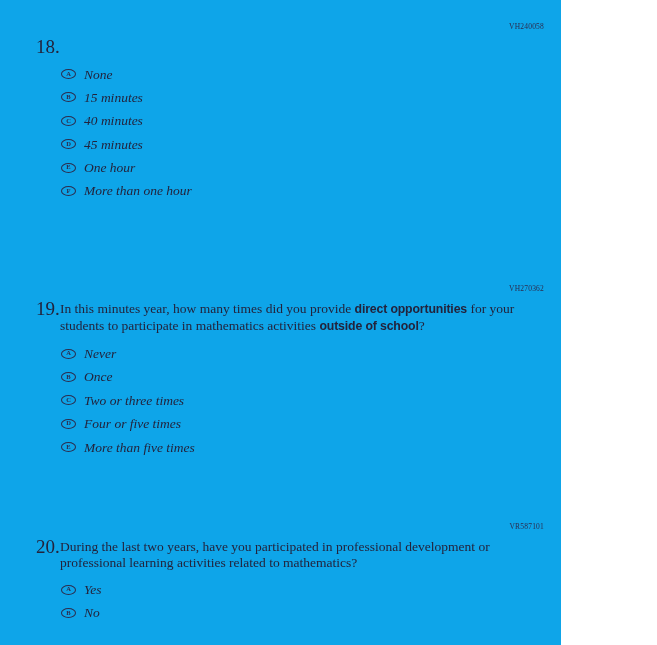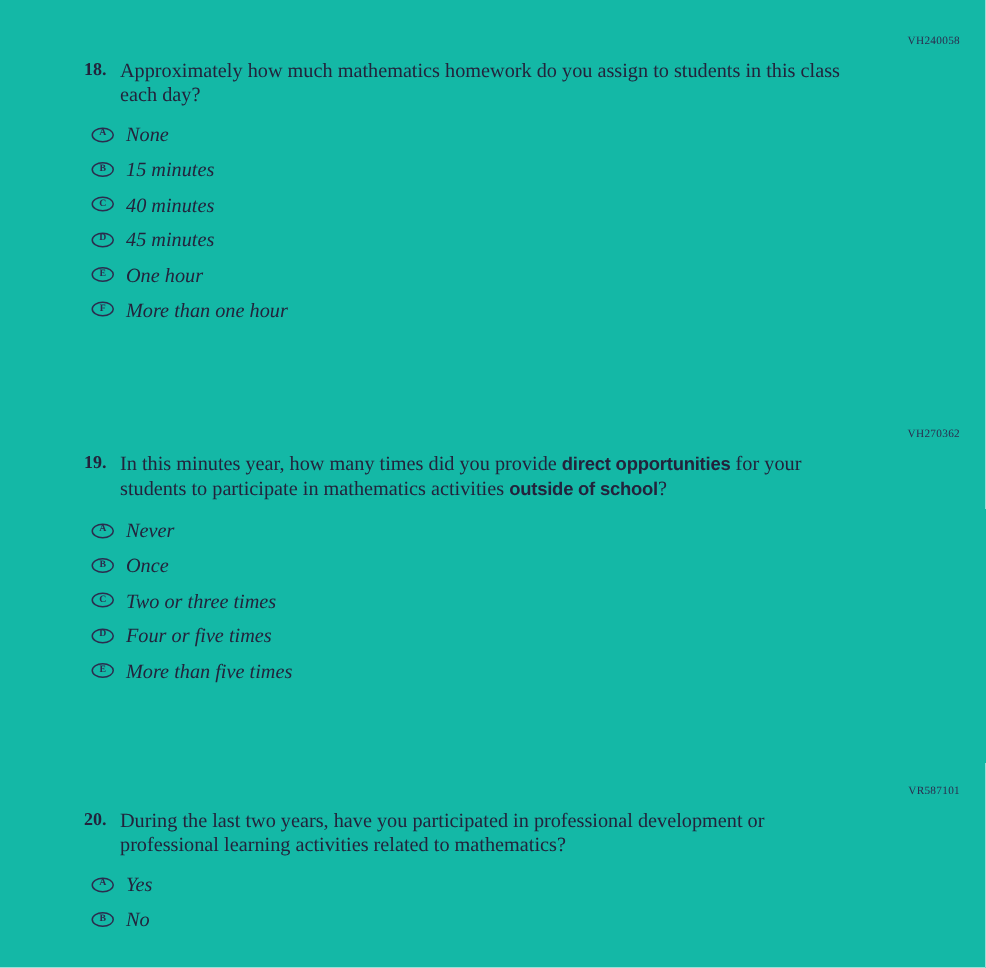--- a/index.html
+++ b/index.html
@@ -2,23 +2,23 @@
 <html><head>
 <meta charset="utf-8">
 <style>
   html, body {
     margin: 0;
     padding: 0;
     background: #ffffff;
   }
   .page {
     position: relative;
-    width: 657px;
+    width: 561px;
     height: 645px;
-    background: #14b8a6;
+    background: #0ea5e9;
     overflow: hidden;
     font-family: "Liberation Serif", serif;
     color: #23233c;
   }
   .qblock {
     position: absolute;
     left: 0;
     right: 0;
   }
   .qblock-18 { top: 22px; }
@@ -32,24 +32,24 @@
     line-height: 9px;
     color: #2c2c4e;
     letter-spacing: 0.2px;
   }
   .qrow {
     display: flex;
     margin-top: 8px;
   }
   .qnum {
     flex-shrink: 0;
-    margin-left: 56px;
+    margin-left: 36px;
     width: 24px;
-    font-weight: bold;
-    font-size: 12px;
+    font-weight: normal;
+    font-size: 19px;
     line-height: 15.5px;
   }
   .qtext {
     width: 484px;
     font-size: 13.5px;
     line-height: 15.5px;
   }
   .qtext .bold {
     font-weight: bold;
     font-family: Liberation Sans, sans-serif;
@@ -90,21 +90,20 @@
 </style>
 </head>
 <body>
 
 <div class="page">
 
   <div class="qblock qblock-18">
     <div class="qcode">VH240058</div>
     <div class="qrow">
       <div class="qnum">18.</div>
-      <div class="qtext"><span>Approximately how much mathematics homework do you assign to students in this class each day?</span></div>
     </div>
     <div class="opts">
       <div class="opt">
         <span class="oval">
             <span>A</span>
           </span>
         <span class="optlabel">None</span>
       </div>
       <div class="opt">
         <span class="oval">

